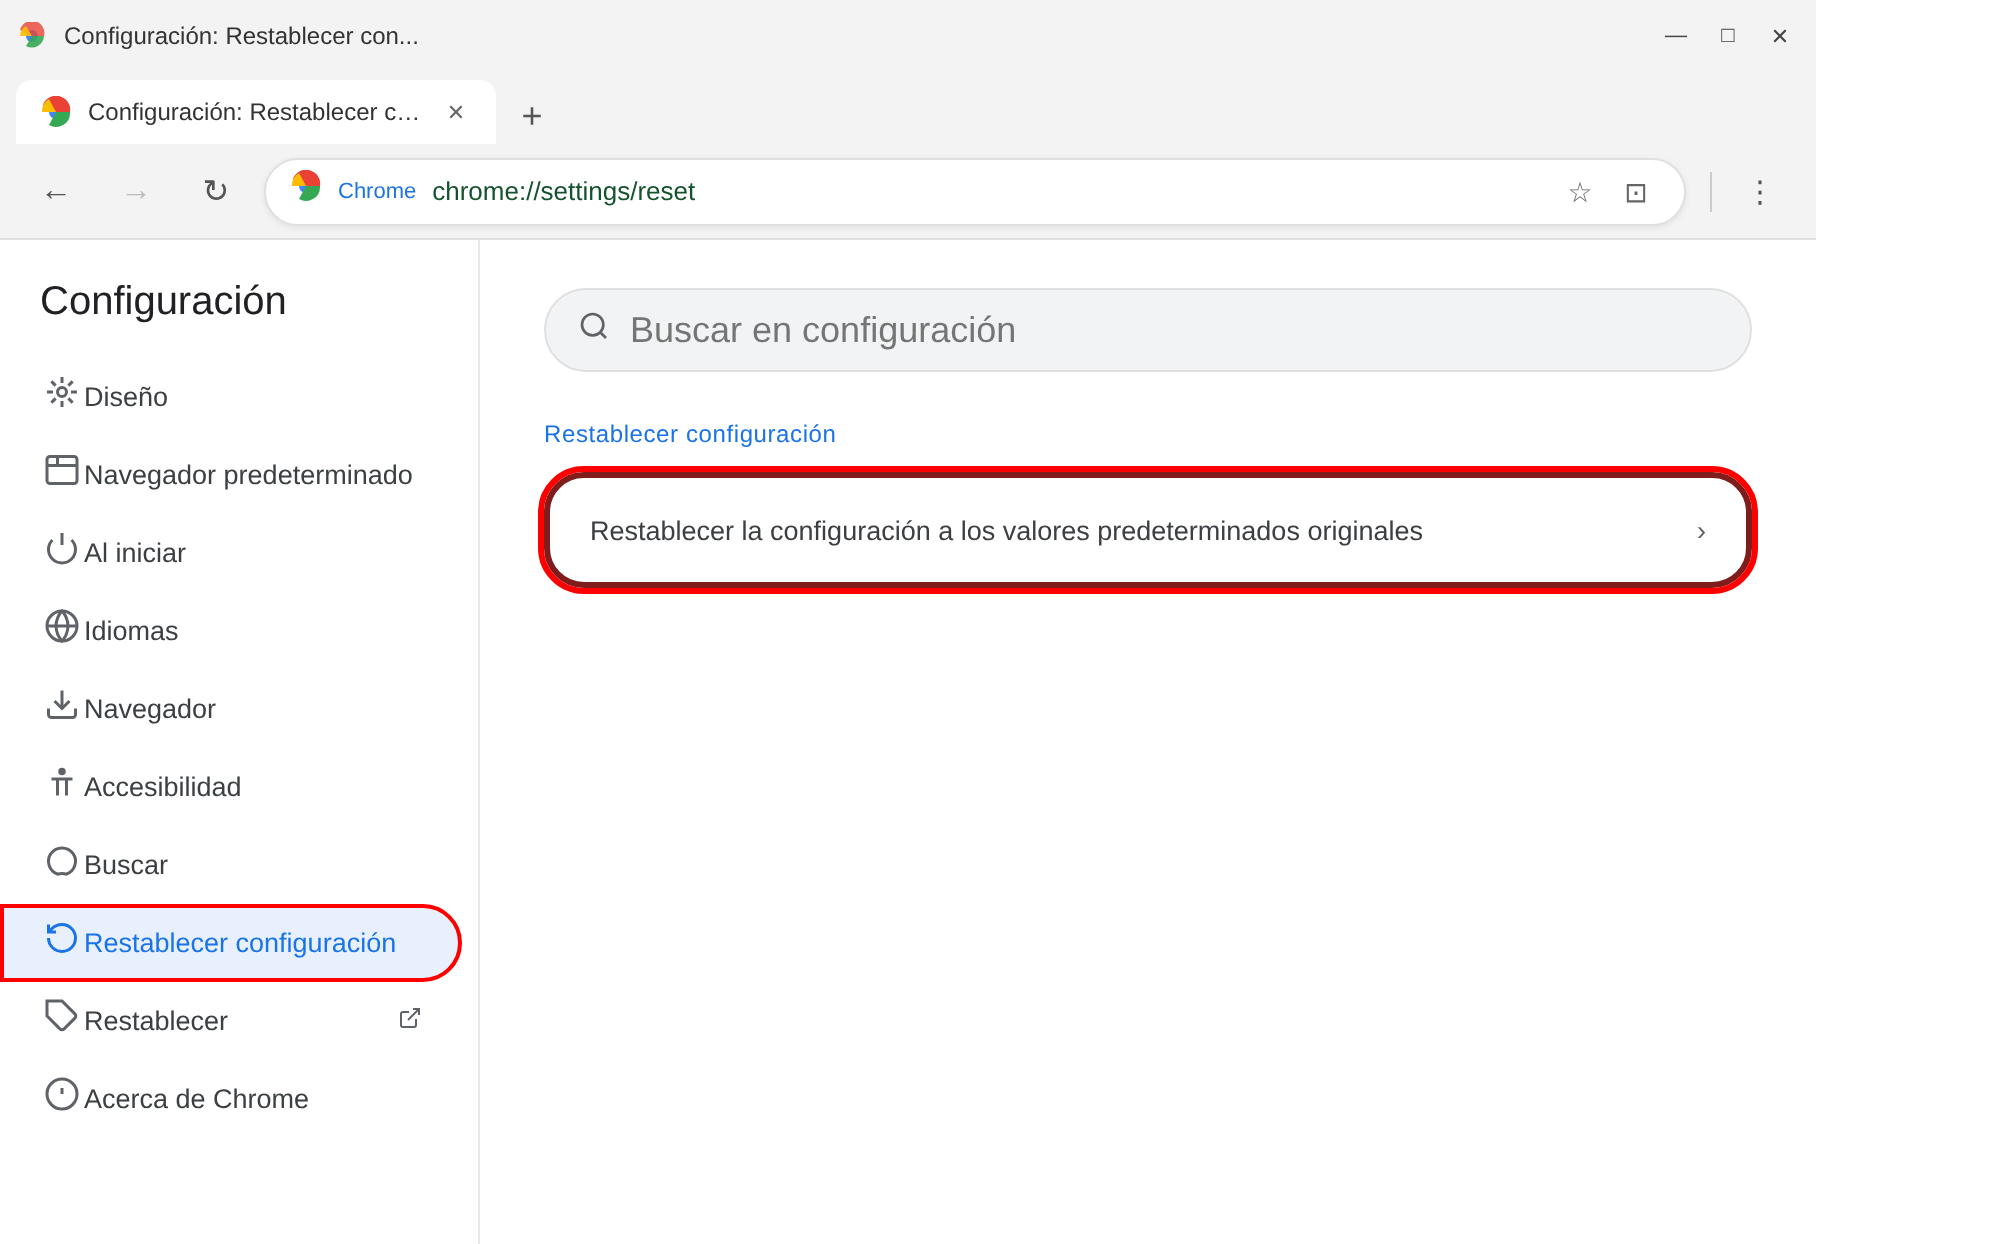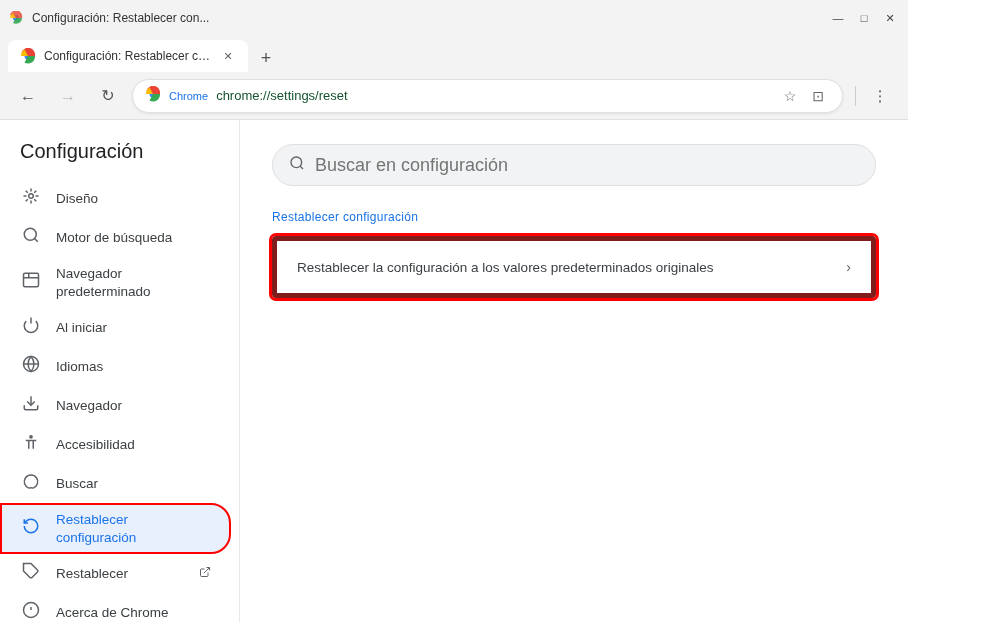--- a/index.html
+++ b/index.html
@@ -103,21 +103,20 @@
     }
     .sidebar-title {
       font-size: 20px;
       font-weight: 400;
       color: #202124;
       padding: 8px 20px 16px 20px;
     }
     .sidebar-item {
       display: flex;
       align-items: center;
-      gap: 14px;
       padding: 8px 20px;
       cursor: pointer;
       color: #3c4043;
       font-size: 13.5px;
       border-radius: 0 20px 20px 0;
       margin-right: 8px;
       position: relative;
     }
     .sidebar-item.active {
       background: #e8f0fe;
@@ -172,22 +171,22 @@
       font-size: 12px;
       font-weight: 500;
       color: #1a73e8;
       margin-bottom: 12px;
       letter-spacing: 0.3px;
     }
 
     .reset-card {
       width: 680px;
       max-width: 100%;
-      border: 5px solid #7f1d1d;
-      border-radius: 4px;
+      border: 3px solid #7f1d1d;
+      border-radius: 20px;
       outline: 3px solid red;
       outline-offset: 0px;
     }
     .reset-item {
       display: flex;
       align-items: center;
       justify-content: space-between;
       padding: 18px 20px;
       cursor: pointer;
       border-radius: 8px;
@@ -268,29 +267,20 @@
       <div class="sidebar-item">
         <span class="sidebar-icon">
           <svg width="18" height="18" viewBox="0 0 24 24" fill="none" stroke="#5f6368" stroke-width="2">
               <circle cx="12" cy="12" r="3"></circle>
               <path d="M12 2v4M12 18v4M4.93 4.93l2.83 2.83M16.24 16.24l2.83 2.83M2 12h4M18 12h4M4.93 19.07l2.83-2.83M16.24 7.76l2.83-2.83"></path>
             </svg>
         </span>
         <span class="sidebar-label">Diseño</span>
       </div>
 
-      <div class="sidebar-item">
-        <span class="sidebar-icon">
-          <svg width="18" height="18" viewBox="0 0 24 24" fill="none" stroke="#5f6368" stroke-width="2">
-              <circle cx="11" cy="11" r="8"></circle>
-              <path d="m21 21-4.35-4.35"></path>
-            </svg>
-        </span>
-        <span class="sidebar-label">Motor de búsqueda</span>
-      </div>
 
       <div class="sidebar-item">
         <span class="sidebar-icon">
           <svg width="18" height="18" viewBox="0 0 24 24" fill="none" stroke="#5f6368" stroke-width="2">
               <rect x="2" y="3" width="20" height="18" rx="2"></rect>
               <path d="M2 9h20"></path>
               <path d="M9 3v6"></path>
             </svg>
         </span>
         <span class="sidebar-label">Navegador predeterminado</span>

